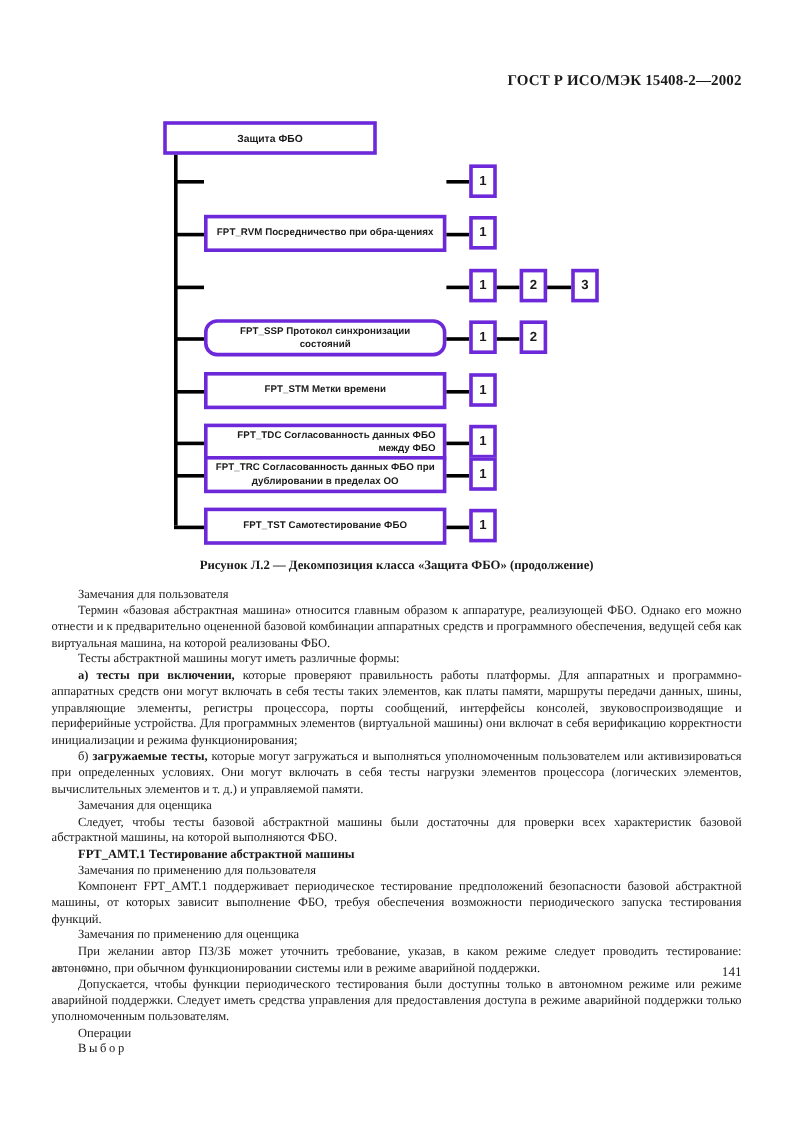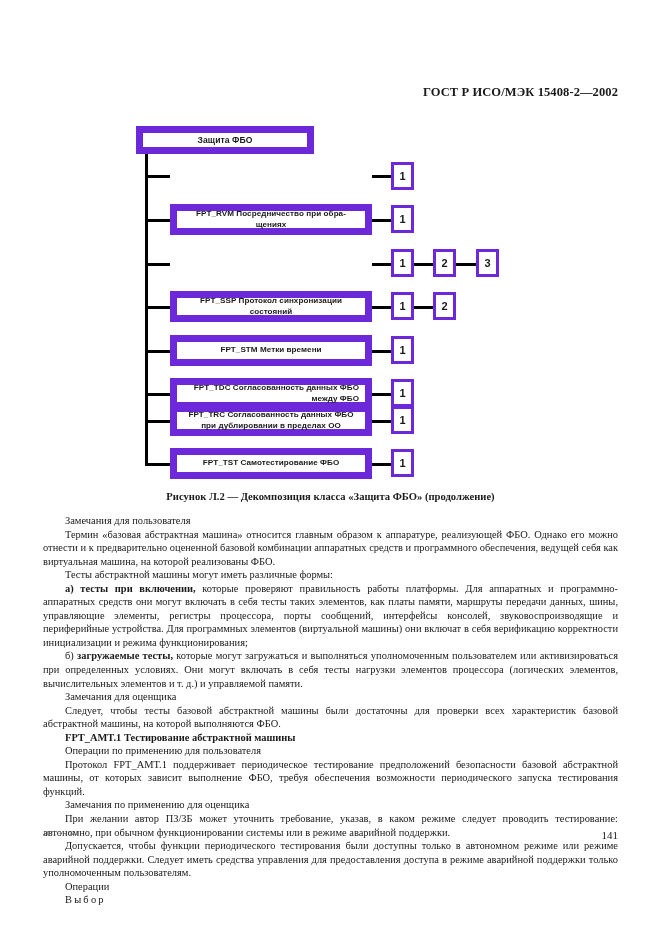--- a/index.html
+++ b/index.html
@@ -15,21 +15,20 @@
     font-family: "Liberation Serif", "DejaVu Serif", serif;
     color: #1a1a1a;
     overflow: hidden;
   }
 
   .page {
     position: absolute;
     inset: 0;
     width: 661px;
     height: 894px;
-    margin-top: 25px;
   }
 
   
   .doc-header {
     position: absolute;
     top: 60px;
     left: 0;
     right: 43px;
     text-align: right;
     font-weight: bold;
@@ -42,21 +41,21 @@
   .diagram {
     position: absolute;
     top: 95px;
     left: 0;
     width: 661px;
     height: 375px;
   }
   .node {
     position: absolute;
     box-sizing: border-box;
-    border: 7px solid #6d28d9;
+    border: 3px solid #6d28d9;
     background: #fff;
     display: flex;
     align-items: center;
     justify-content: center;
     text-align: center;
     font-family: "Liberation Sans", "DejaVu Sans", sans-serif;
     font-weight: bold;
     font-size: 8.1px;
     line-height: 10.5px;
     letter-spacing: 0.05px;
@@ -182,21 +181,21 @@
     <div class="line-h" style="left:414px; top:143px; width:19px;"></div>
     <div class="node node-num" style="left:433px; top:129px;">
       <span>2</span>
     </div>
     <div class="line-h" style="left:456px; top:143px; width:20px;"></div>
     <div class="node node-num" style="left:476px; top:129px;">
       <span>3</span>
     </div>
 
     <div class="line-h" style="left:145px; top:186px; width:25px;"></div>
-    <div class="node node-family" style="top:171px;">
+    <div class="node node-family" style="top:171px;border-radius:11px;">
       <span>FPT_SSP Протокол синхронизации состояний</span>
     </div>
     <div class="line-h" style="left:372px; top:186px; width:19px;"></div>
     <div class="node node-num" style="left:391px; top:172px;">
       <span>1</span>
     </div>
     <div class="line-h" style="left:414px; top:186px; width:19px;"></div>
     <div class="node node-num" style="left:433px; top:172px;">
       <span>2</span>
     </div>
@@ -243,22 +242,22 @@
 
   <div class="body-text">
     <p>Замечания для пользователя</p>
     <p>Термин «базовая абстрактная машина» относится главным образом к аппаратуре, реализующей ФБО. Однако его можно отнести и к предварительно оцененной базовой комбинации аппаратных средств и программного обеспечения, ведущей себя как виртуальная машина, на которой реализованы ФБО.</p>
     <p>Тесты абстрактной машины могут иметь различные формы:</p>
     <p><b>а) тесты при включении,</b><span> которые проверяют правильность работы платформы. Для аппаратных и программно-аппаратных средств они могут включать в себя тесты таких элементов, как платы памяти, маршруты передачи данных, шины, управляющие элементы, регистры процессора, порты сообщений, интерфейсы консолей, звуковоспроизводящие и периферийные устройства. Для программных элементов (виртуальной машины) они включат в себя верификацию корректности инициализации и режима функционирования;</span></p>
     <p><span>б) </span><b>загружаемые тесты,</b><span> которые могут загружаться и выполняться уполномоченным пользователем или активизироваться при определенных условиях. Они могут включать в себя тесты нагрузки элементов процессора (логических элементов, вычислительных элементов и т. д.) и управляемой памяти.</span></p>
     <p>Замечания для оценщика</p>
     <p>Следует, чтобы тесты базовой абстрактной машины были достаточны для проверки всех характеристик базовой абстрактной машины, на которой выполняются ФБО.</p>
     <p><b>FPT_AMT.1 Тестирование абстрактной машины</b></p>
-    <p>Операции по применению для пользователя</p>
-    <p>Протокол FPT_AMT.1 поддерживает периодическое тестирование предположений безопасности базовой абстрактной машины, от которых зависит выполнение ФБО, требуя обеспечения возможности периодического запуска тестирования функций.</p>
+    <p>Замечания по применению для пользователя</p>
+    <p>Компонент FPT_AMT.1 поддерживает периодическое тестирование предположений безопасности базовой абстрактной машины, от которых зависит выполнение ФБО, требуя обеспечения возможности периодического запуска тестирования функций.</p>
     <p>Замечания по применению для оценщика</p>
     <p>При желании автор ПЗ/ЗБ может уточнить требование, указав, в каком режиме следует проводить тестирование: автономно, при обычном функционировании системы или в режиме аварийной поддержки.</p>
     <p>Допускается, чтобы функции периодического тестирования были доступны только в автономном режиме или режиме аварийной поддержки. Следует иметь средства управления для предоставления доступа в режиме аварийной поддержки только уполномоченным пользователям.</p>
     <p>Операции</p>
     <p class="spaced">Выбор</p>
   </div>
 
   <div class="footer-left">10-1 – 1523</div>
   <div class="footer-right">141</div>
 

